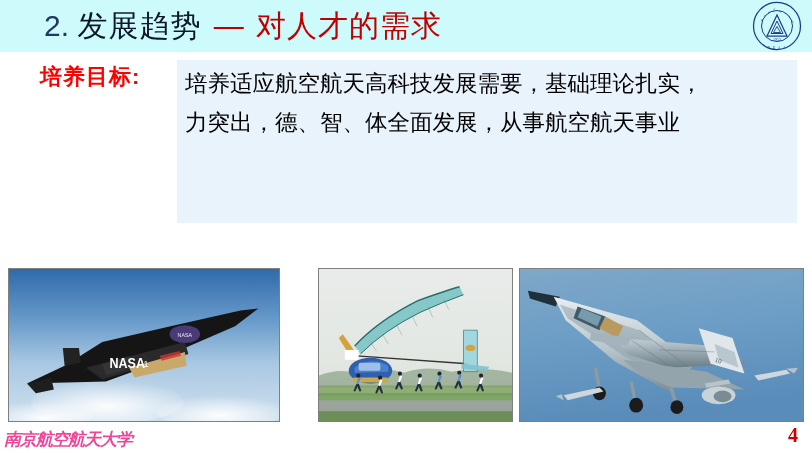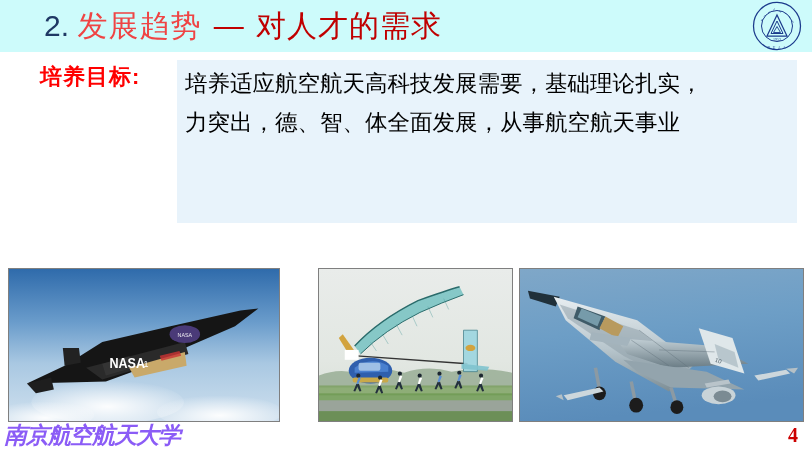--- a/index.html
+++ b/index.html
@@ -15,21 +15,21 @@
   #header-band{
     position:absolute; left:0; top:0; width:812px; height:52px;
     background:#cdfbfb;
   }
   #slide-title{
     position:absolute; left:44px; top:6px;
     font-size:30px; line-height:40px; white-space:nowrap;
     font-family:"Liberation Sans", sans-serif;
   }
   #slide-title .t-num{ color:#1f3864; }
-  #slide-title .t-main{ color:#ef4444; letter-spacing:1px; }
+  #slide-title .t-main{ color:#0f172a; letter-spacing:1px; }
   #slide-title .t-dash{ color:#c00000; padding:0 4px; }
   #slide-title .t-red{ color:#c00000; letter-spacing:1px; }
 
   
   #nuaa-seal{
     position:absolute; right:10px; top:1px; width:50px; height:50px;
   }
 
   
   #objective-label{
@@ -63,22 +63,22 @@
   }
   #photo-x43a{ left:8px;  width:272px; }
   #photo-hpa { left:318px; width:195px; }
   #photo-j10 { left:519px; width:285px; }
   .photo svg{ display:block; width:100%; height:100%; }
 
   
   #footer-school{
     position:absolute; left:4px; bottom:2px;
     font-family:"DejaVu Serif", serif;
-    font-size:23px; font-weight:bold; font-style:italic;
-    color:#8b5cf6; letter-spacing:-1px; white-space:nowrap;
+    font-size:17px; font-weight:bold; font-style:italic;
+    color:#ec4899; letter-spacing:-1px; white-space:nowrap;
   }
   #page-number{
     position:absolute; right:14px; bottom:6px;
     font-family:"Liberation Serif", serif;
     font-size:20px; font-weight:bold; color:#cc0000;
   }
 </style>
 </head>
 <body>
 

